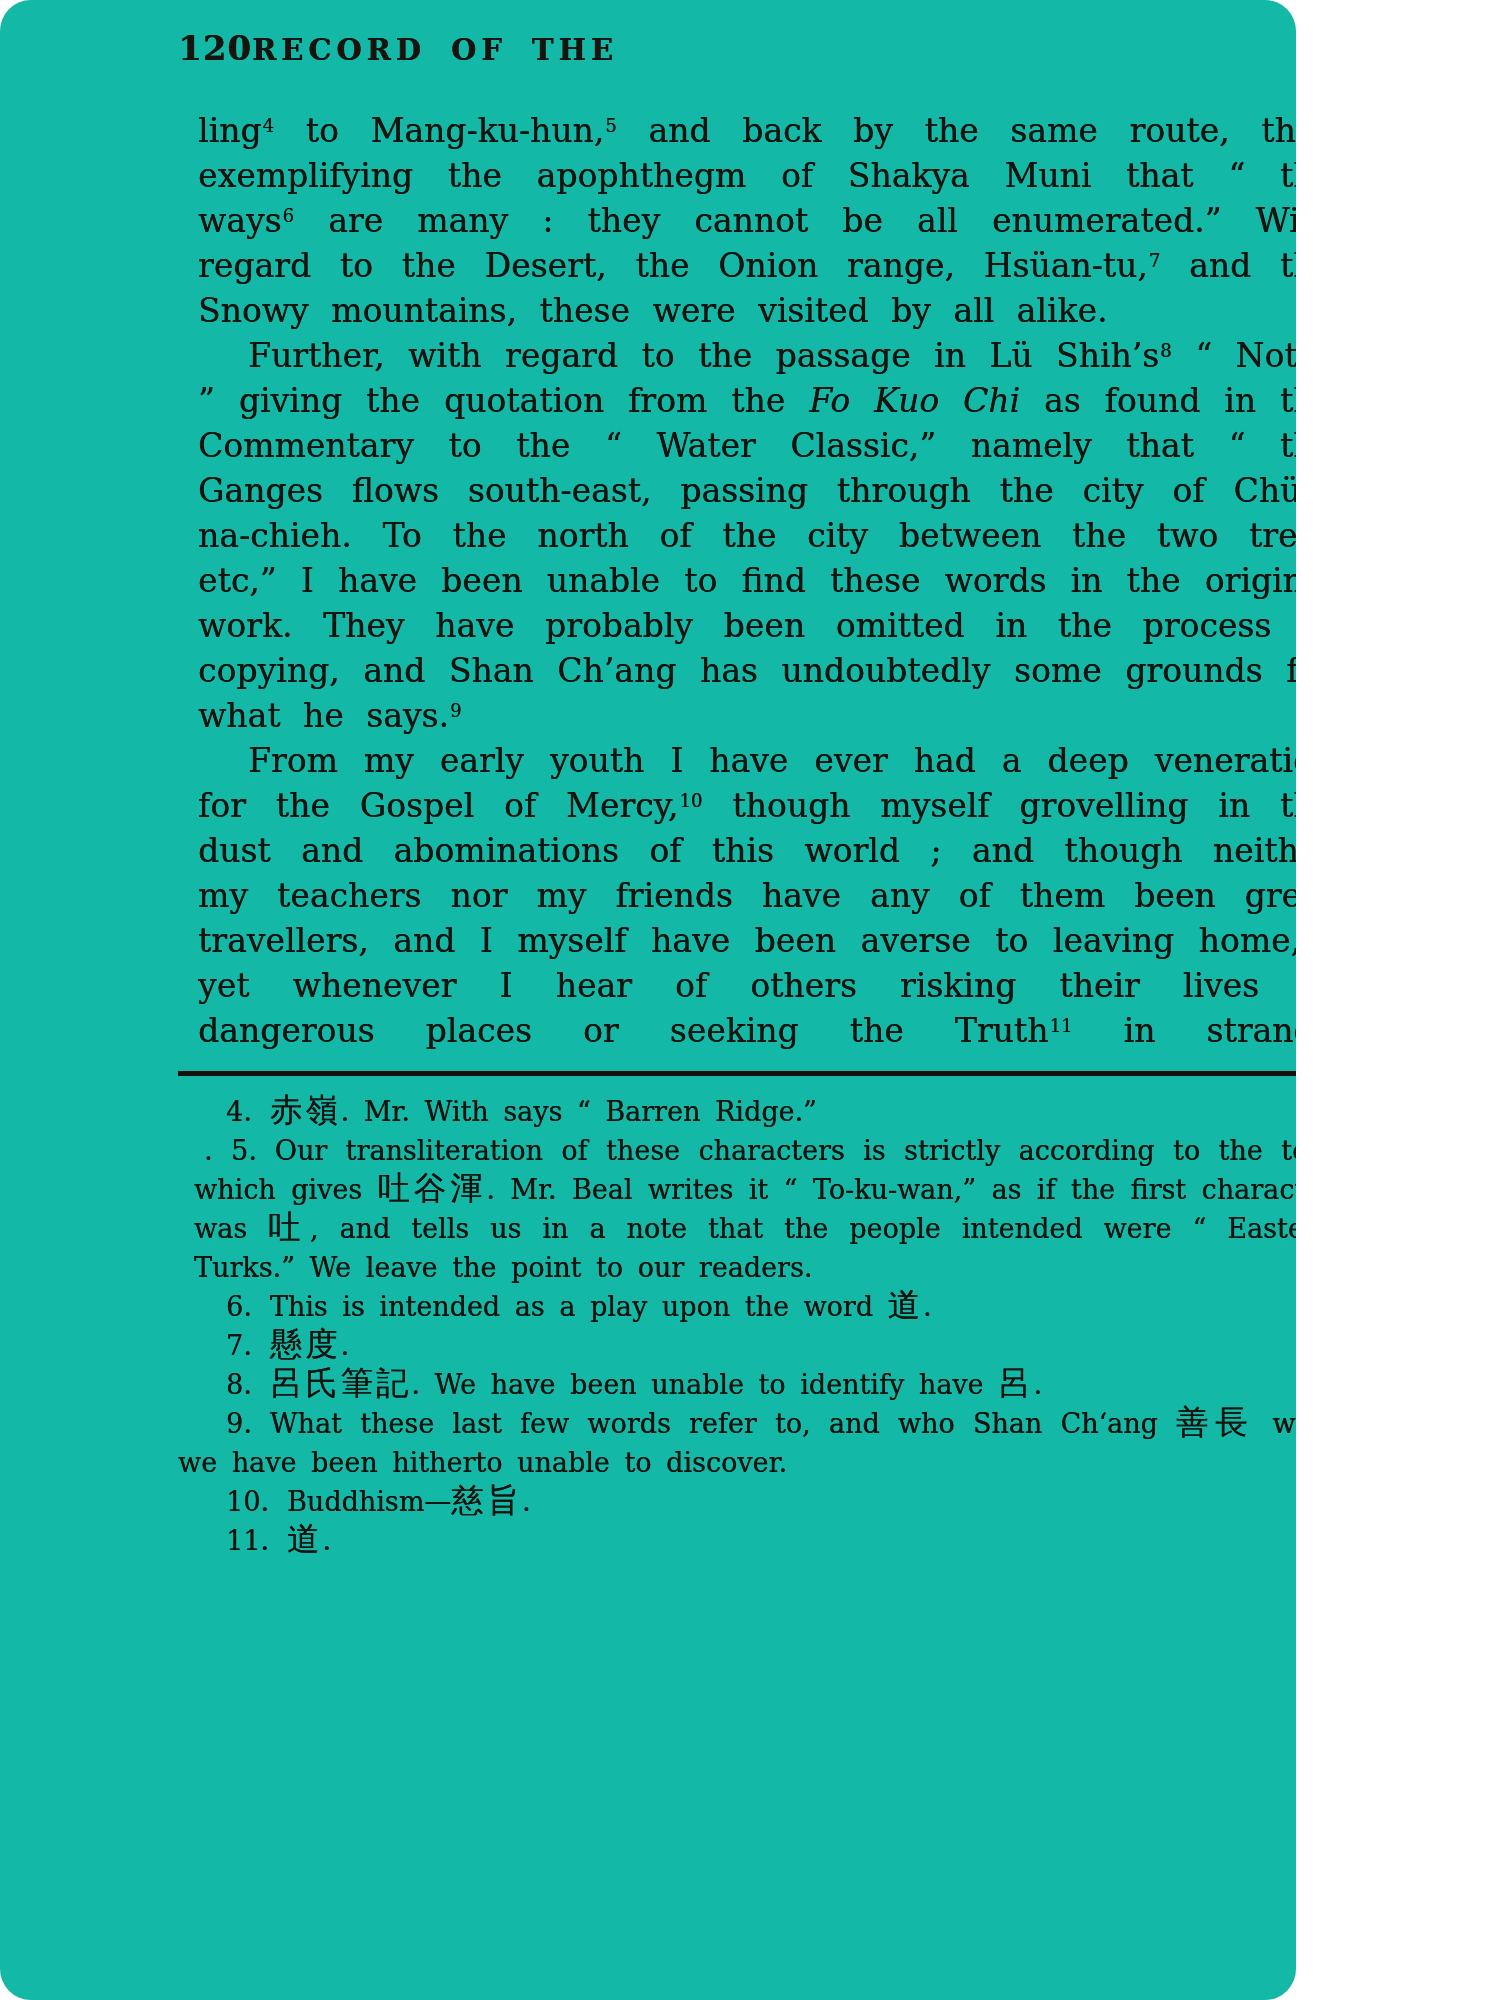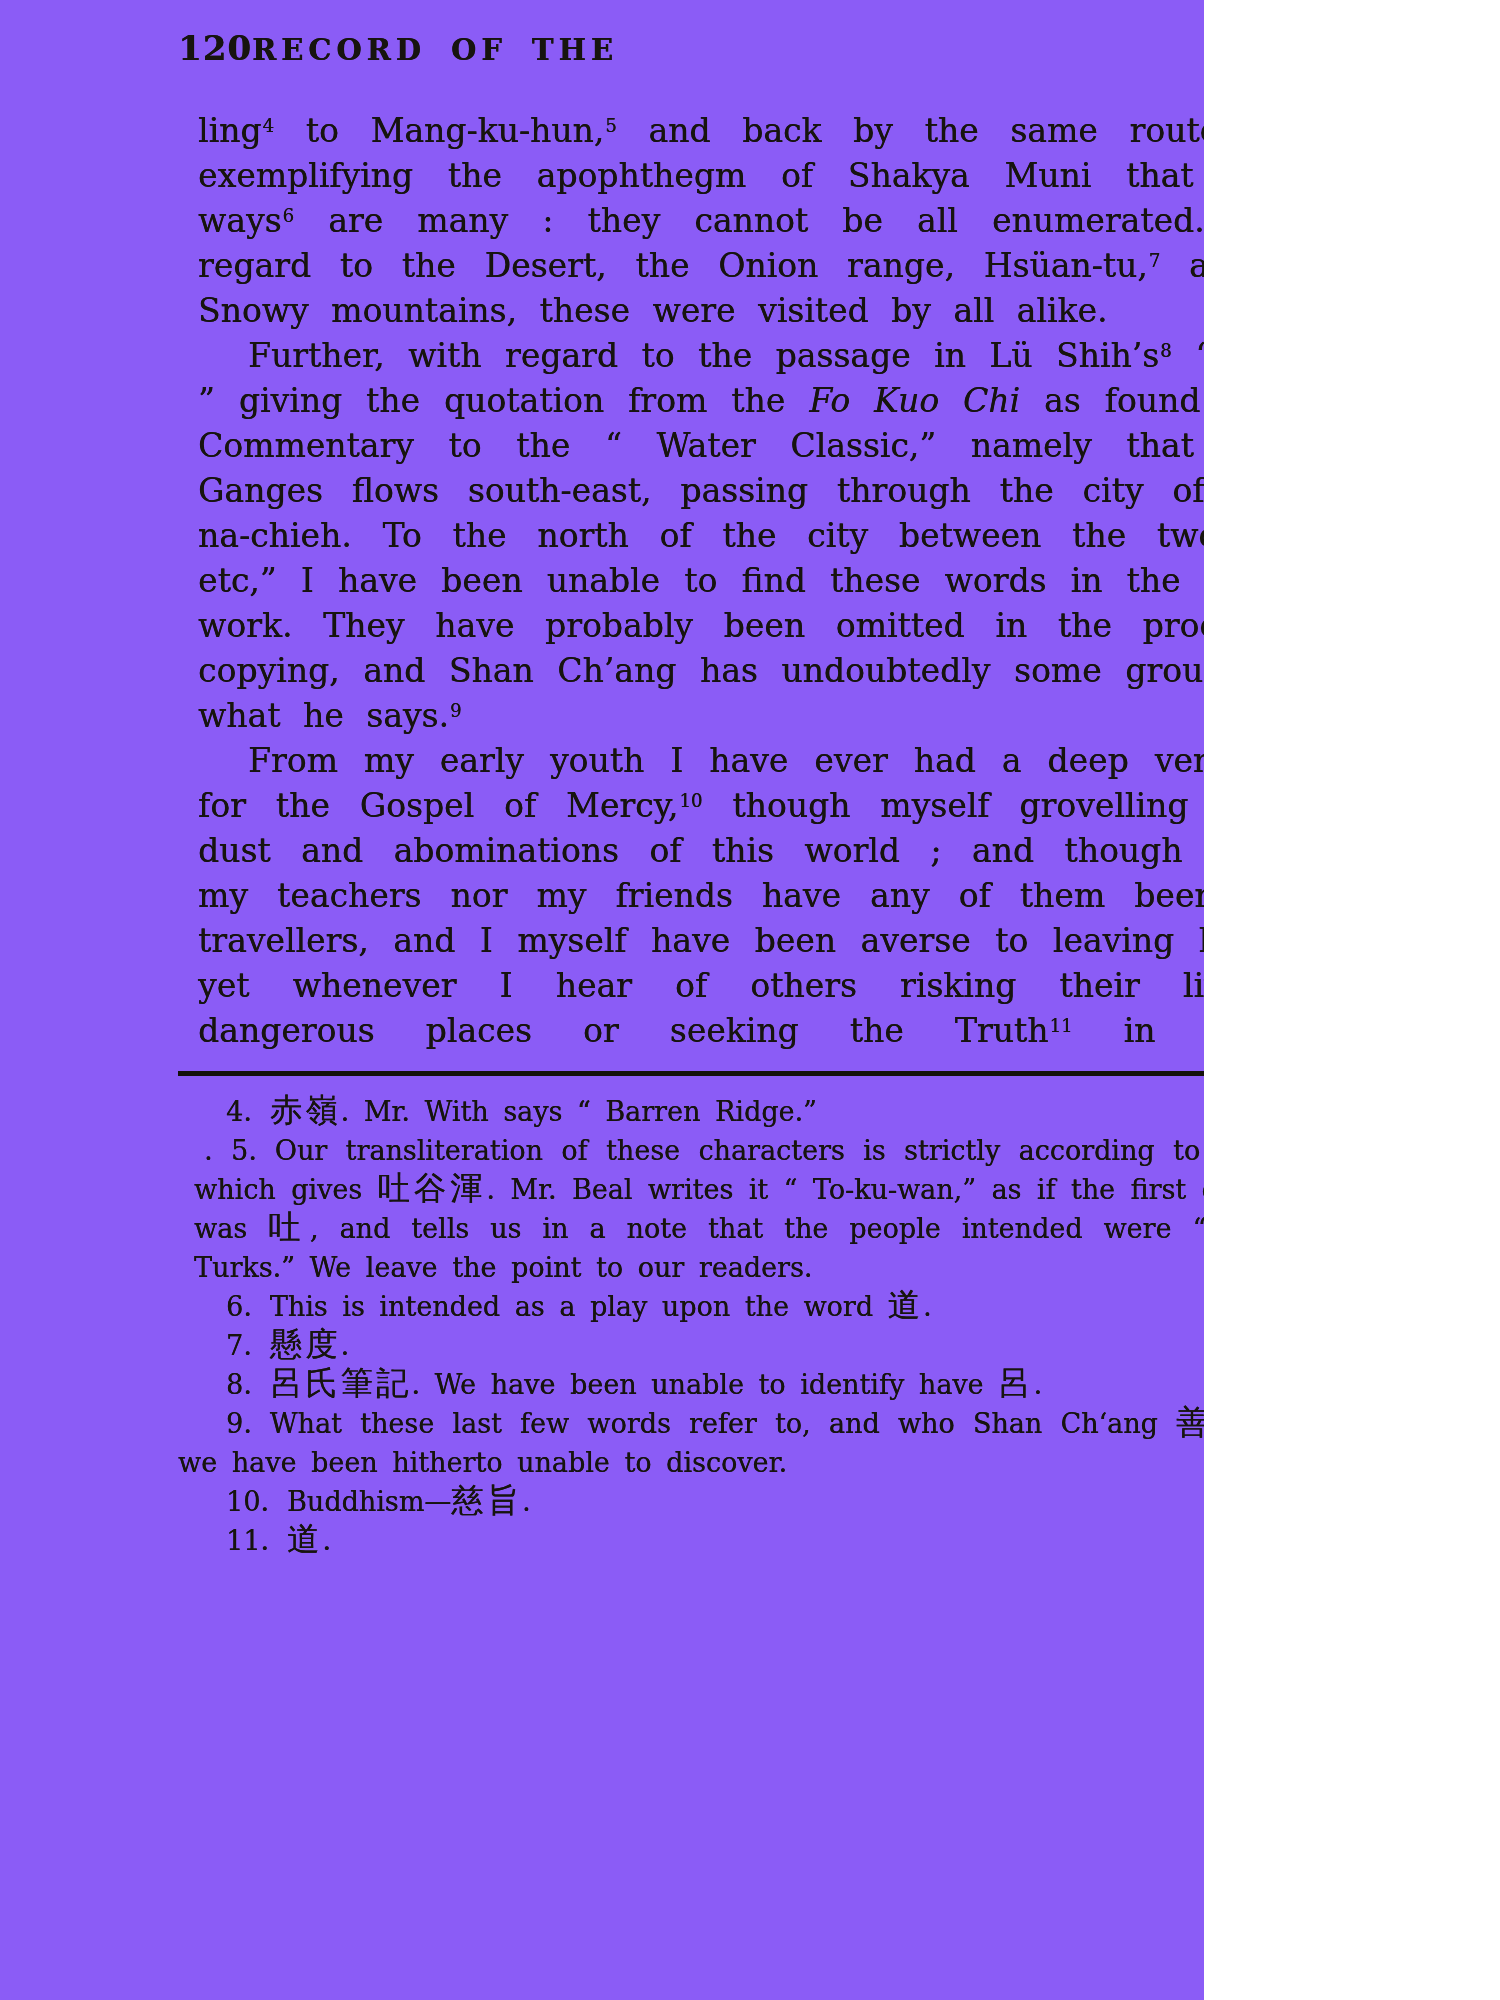--- a/index.html
+++ b/index.html
@@ -8,24 +8,25 @@
   }
   body {
     width: 1500px;
     height: 2000px;
     background: #ffffff;
     font-family: "DejaVu Serif", "Liberation Serif", serif;
     color: #17140f;
   }
   .page {
     position: relative;
-    width: 1204px;
+    width: 1296px;
     height: 2000px;
-    background: #8b5cf6;
+    background: #14b8a6;
     overflow: hidden;
+    border-radius: 31px;
   }
   .content {
     position: absolute;
     left: 178px;
     top: 28px;
     width: 1156px;
   }
   .header {
     display: flex;
     align-items: baseline;

